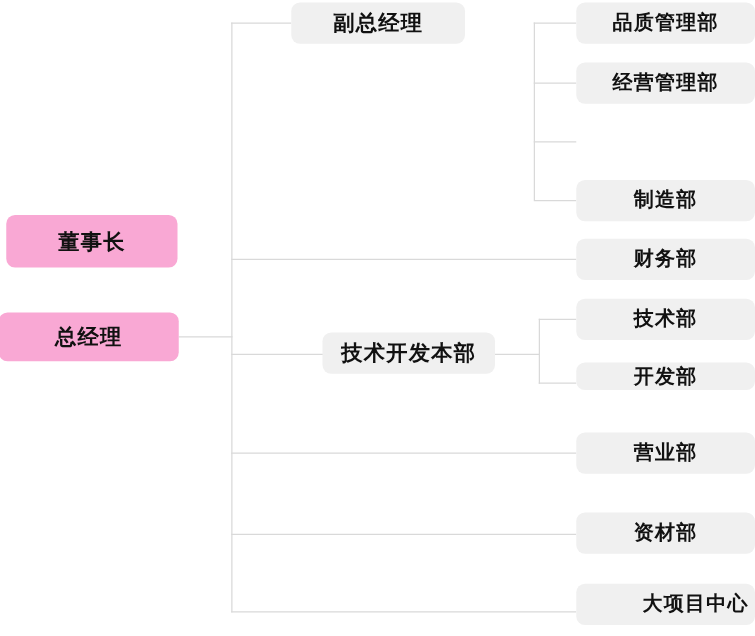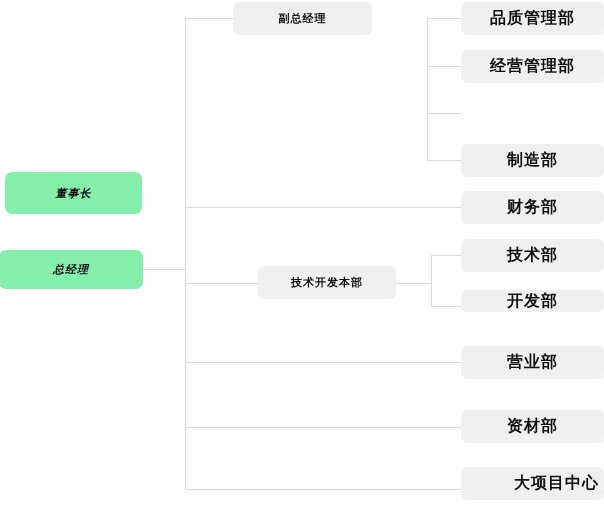--- a/index.html
+++ b/index.html
@@ -29,24 +29,23 @@
     font-weight: bold;
     color: #111111;
     letter-spacing: 1px;
     white-space: nowrap;
     z-index: 3;
   }
   .node-gray {
     background: #f0f0f0;
   }
   .node-blue {
-    background: #86efac;
-    font-style: italic;
+    background: #f9a8d4;
   }
-  .node-lg { font-size: 11px; }
+  .node-lg { font-size: 17px; }
   .node-md { font-size: 16px; }
 
   
   .line {
     position: absolute;
     background: #d9d9d9;
     z-index: 1;
   }
   .line-h { height: 1px; }
   .line-v { width: 1px; }

